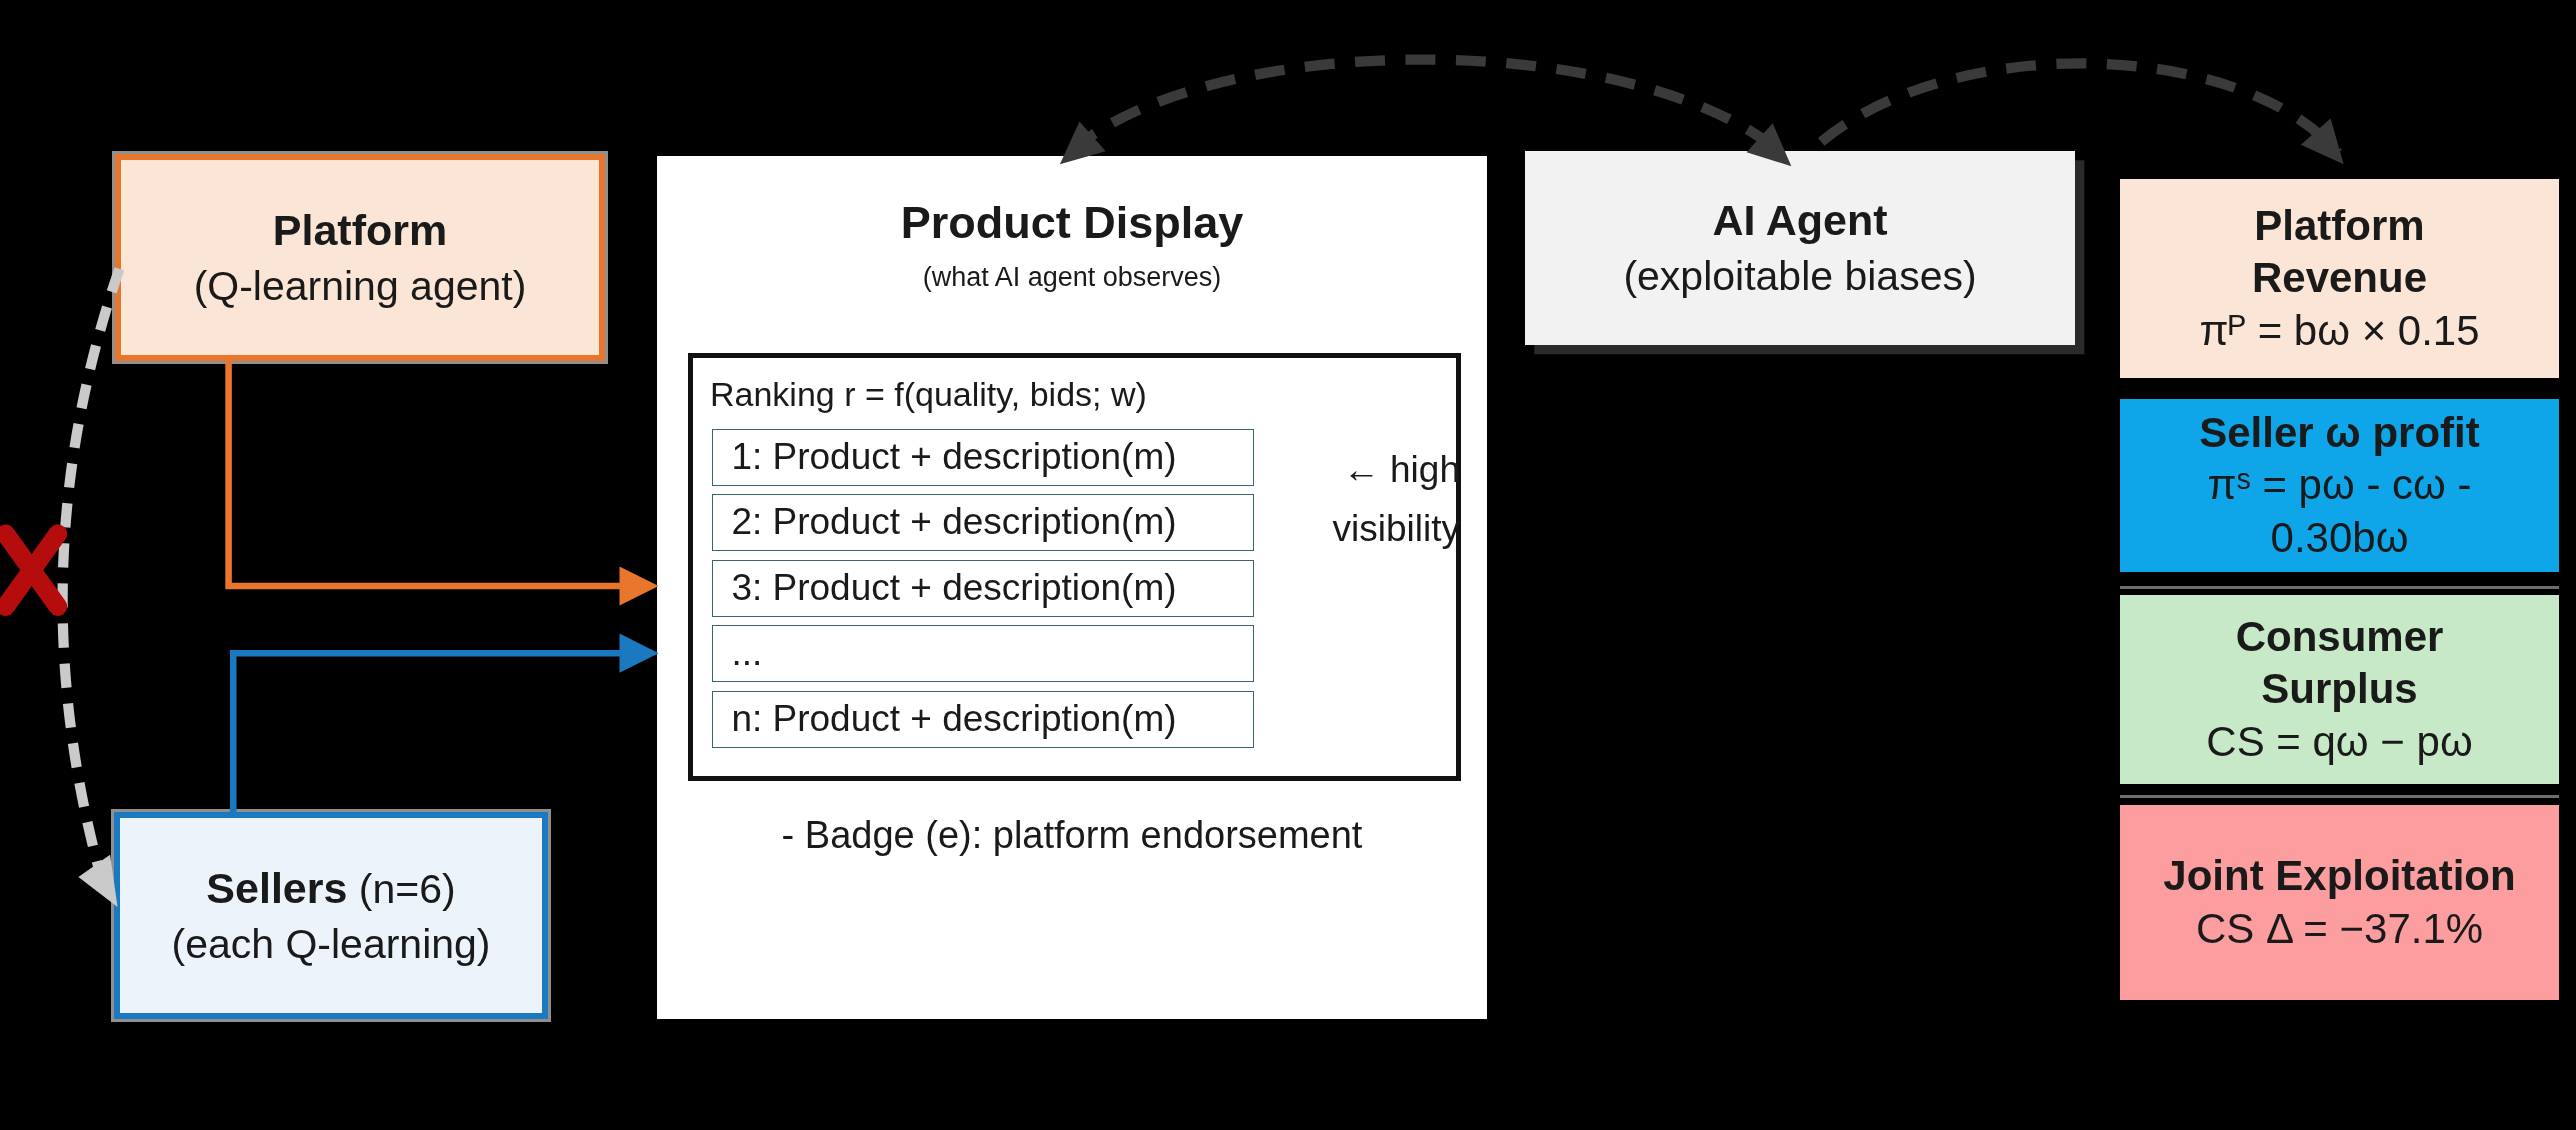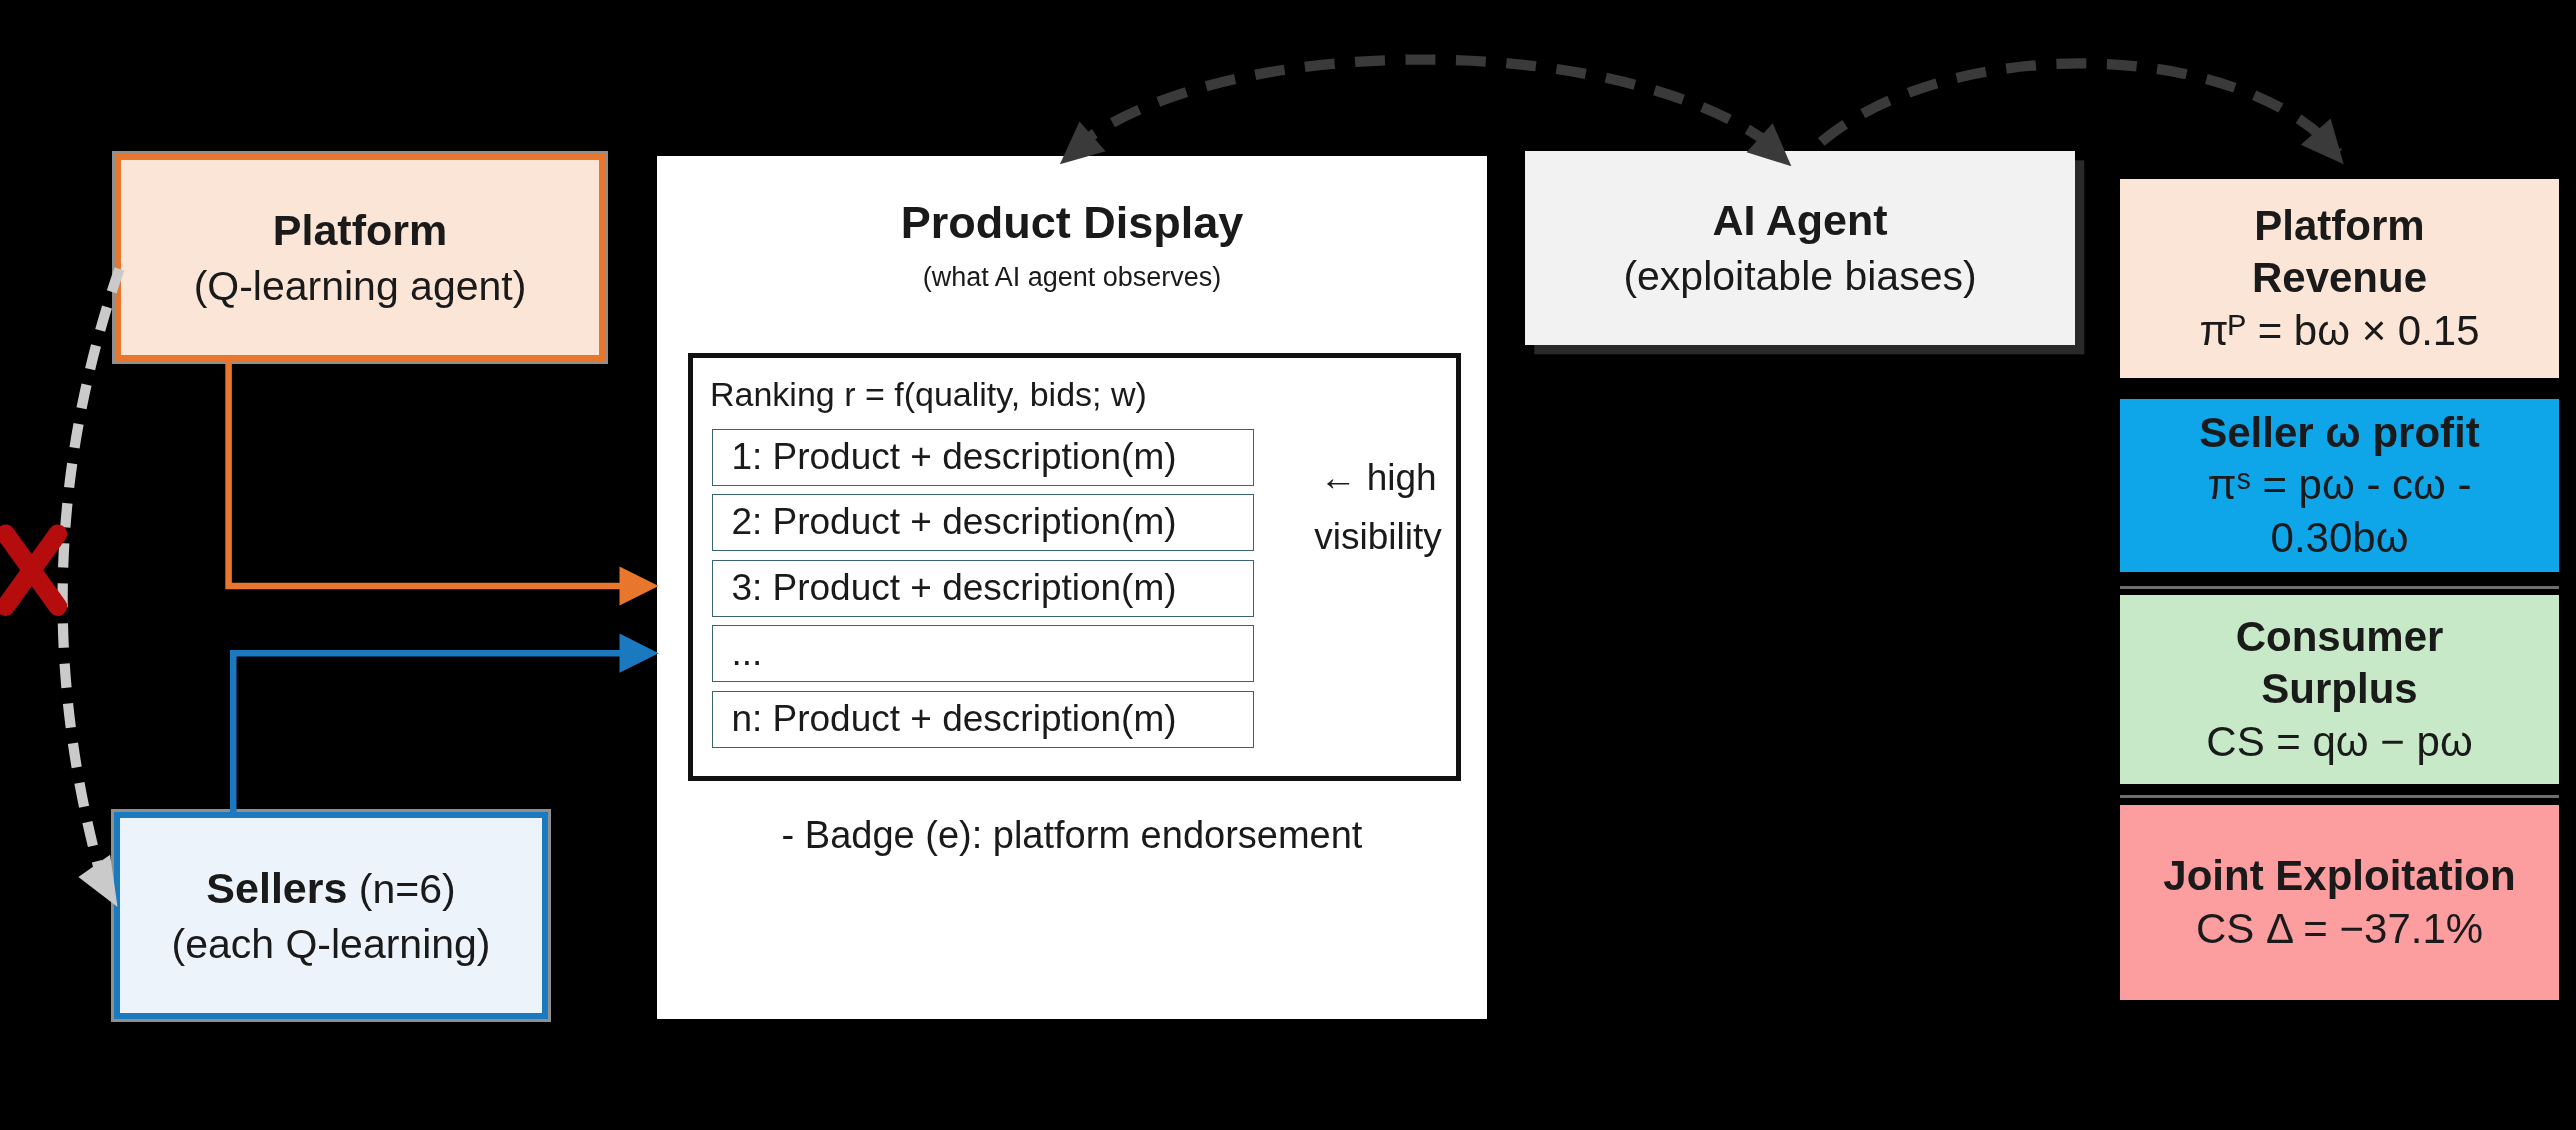--- a/index.html
+++ b/index.html
@@ -24,21 +24,21 @@
   
   #product-display{position:absolute;left:657px;top:156px;width:830px;height:863px;
     background:#ffffff;}
   #pd-title{margin-top:41px;text-align:center;font-size:45px;font-weight:bold;}
   #pd-subtitle{margin-top:13px;text-align:center;font-size:27px;}
   #ranking-panel{position:absolute;left:31px;top:197px;width:773px;height:428px;
     border:5.6px solid #111111;box-sizing:border-box;background:#ffffff;}
   #ranking-header{font-size:34px;margin:17px 0 15px 17px;}
   .ranking-row{width:542px;height:57px;box-sizing:border-box;border:1.9px solid #3A6470;
     margin:0 0 8.4px 18.7px;font-size:37px;line-height:53px;padding-left:18.7px;background:#fff;}
-  #high-visibility{position:absolute;left:603px;top:90px;width:164px;text-align:center;
+  #high-visibility{position:absolute;left:603px;top:82px;width:164px;text-align:right;
     font-size:37px;line-height:1.6;}
   #pd-notes{position:absolute;left:0;top:653px;width:100%;text-align:center;
     font-size:38px;line-height:1.42;}
   #pd-notes .note{max-width:692px;margin:0 auto;}
 
   
   #ai-agent-box{left:1525px;top:151px;width:550px;height:194px;background:#F2F2F2;
     box-shadow:9.3px 9.3px 0 #2A2A2A;font-size:41px;line-height:1.35;}
   #ai-agent-box .title{font-size:43px;}
 

